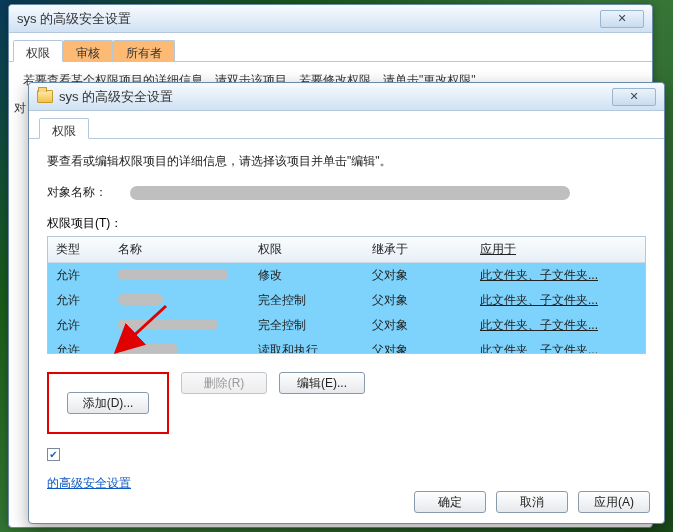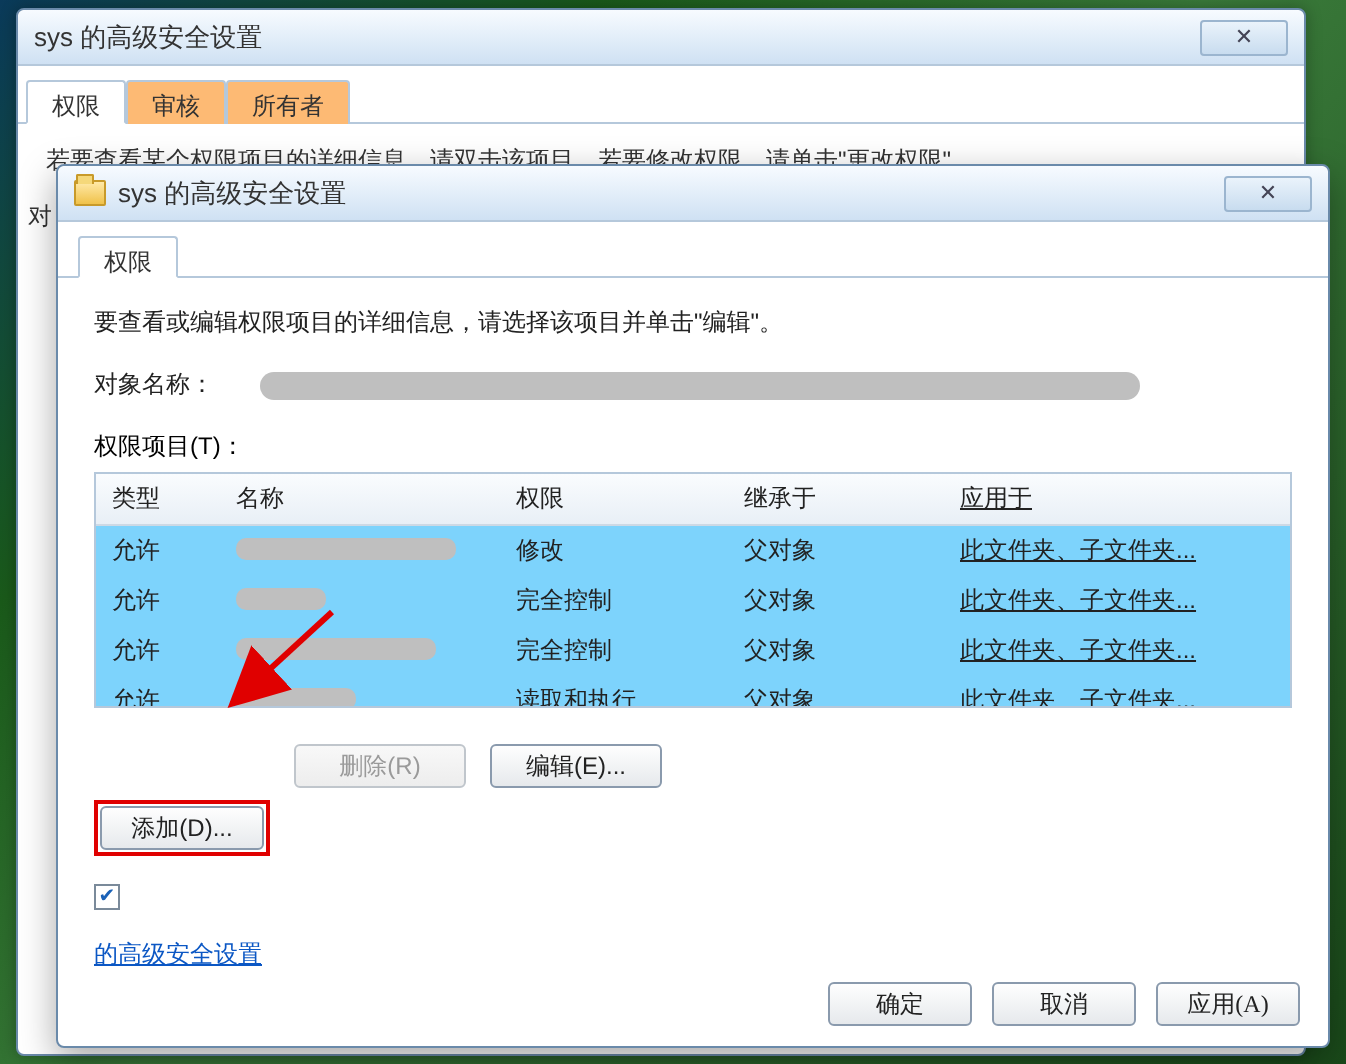--- a/index.html
+++ b/index.html
@@ -184,44 +184,42 @@
     align-items: center;
     justify-content: center;
   }
   .btn.disabled {
     color: #9a9a9a;
     border-color: #c0c6cc;
     background: linear-gradient(to bottom, #f8f8f8, #ededed);
   }
   .add-highlight {
     border: 2px solid #e00000;
-    padding: 1px;
+    padding: 18px;
     display: inline-flex;
-    margin-top: 28px;
   }
   .add-highlight .btn { min-width: 82px; }
   .chkrow { margin-top: 14px; display: flex; align-items: center; gap: 6px; color: #222; }
   .chkbox {
     width: 13px; height: 13px;
     border: 1px solid #7a8a9a;
     background: #fff;
     display: inline-flex;
     align-items: center;
     justify-content: center;
     font-size: 10px;
     color: #1a62b8;
     line-height: 1;
   }
   .link { color: #0b57c4; text-decoration: underline; margin-top: 14px; display: inline-block; }
   .footer {
     position: absolute;
     right: 14px; bottom: 10px;
     display: flex;
     gap: 10px;
-    font-family: Liberation Serif, serif;
   }
   .footer .btn { min-width: 72px; }
 
   
   .arrow {
     position: absolute;
     left: 106px; top: 302px;
     width: 70px; height: 60px;
     pointer-events: none;
   }

